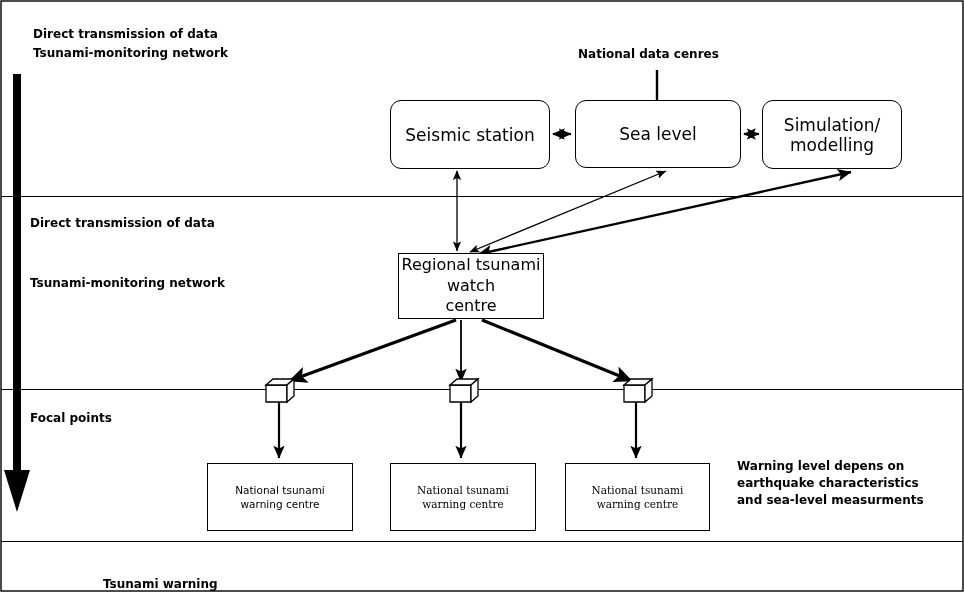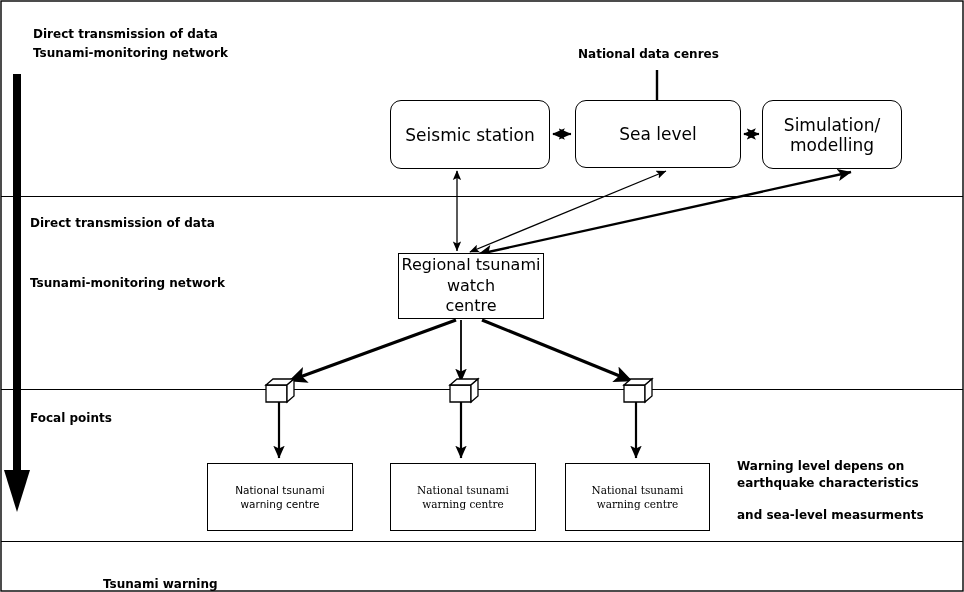--- a/index.html
+++ b/index.html
@@ -148,21 +148,21 @@
   <div class="lbl lbl-bold" style="left:30px; top:276px;">Tsunami-monitoring network</div>
 
   <div class="lbl lbl-bold" style="left:30px; top:411px;">Focal points</div>
 
   <div class="lbl lbl-bold" style="left:103px; top:577px;">Tsunami warning</div>
 
   <div class="lbl lbl-bold" style="left:578px; top:47px;text-align:center;">National data cenres</div>
 
   <div class="lbl lbl-bold" style="left:737px; top:459px;text-align:right;">Warning level depens on</div>
   <div class="lbl lbl-bold" style="left:737px; top:476px;">earthquake characteristics</div>
-  <div class="lbl lbl-bold" style="left:737px; top:508px;">and sea-level measurments</div>
+  <div class="lbl lbl-bold" style="left:737px; top:493px;">and sea-level measurments</div>
 
   <div class="node node-round" style="left:390px; top:100px; width:160px; height:69px;">
     <span>Seismic station</span>
   </div>
 
   <div class="node node-round" style="left:575px; top:100px; width:166px; height:68px;">
     <span>Sea level</span>
   </div>
 
   <div class="node node-round" style="left:762px; top:100px; width:140px; height:69px;">

